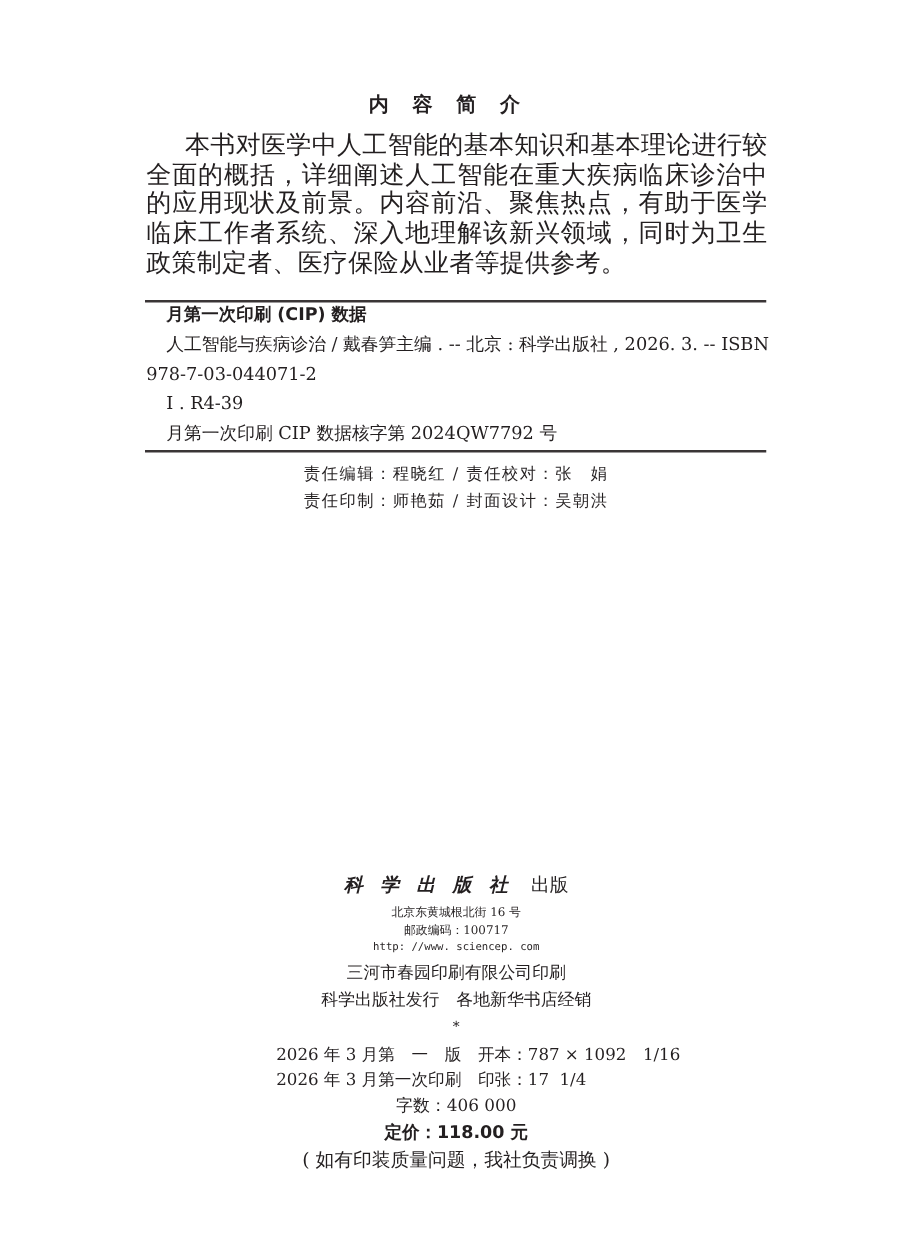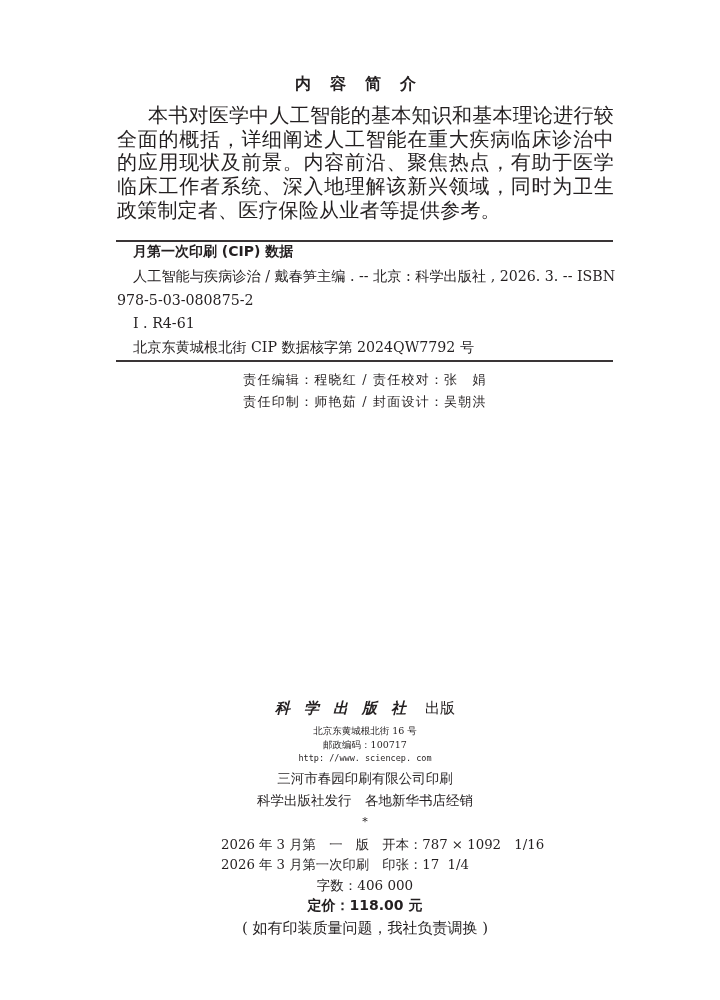--- a/index.html
+++ b/index.html
@@ -31,23 +31,23 @@
 </style>
 </head>
 <body>
 
 <div class="abs title">内容简介</div>
 <div class="abs abstract">本书对医学中人工智能的基本知识和基本理论进行较全面的概括，详细阐述人工智能在重大疾病临床诊治中的应用现状及前景。内容前沿、聚焦热点，有助于医学临床工作者系统、深入地理解该新兴领域，同时为卫生政策制定者、医疗保险从业者等提供参考。</div>
 
 <div class="abs rule" style="top:240px;"></div>
 <div class="abs cip-head">月第一次印刷 (CIP) 数据</div>
 <div class="abs cip-row cip-1">人工智能与疾病诊治 / 戴春笋主编 . -- 北京 : 科学出版社 , 2026. 3. -- ISBN</div>
-<div class="abs cip-row cip-2">978-5-03-080875-2</div>
-<div class="abs cip-row cip-3">Ⅰ . R4-61</div>
-<div class="abs cip-row cip-4">北京东黄城根北街 CIP 数据核字第 2024QW7792 号</div>
+<div class="abs cip-row cip-2">978-7-03-044071-2</div>
+<div class="abs cip-row cip-3">Ⅰ . R4-39</div>
+<div class="abs cip-row cip-4">月第一次印刷 CIP 数据核字第 2024QW7792 号</div>
 <div class="abs rule" style="top:360px;"></div>
 
 <div class="abs credits credits-1">责任编辑：程晓红 / 责任校对：张　娟</div>
 <div class="abs credits credits-2">责任印制：师艳茹 / 封面设计：吴朝洪</div>
 
 <div class="abs pub">
   <span class="logo">科学出版社</span>
   <span>出版</span>
 </div>
 <div class="abs small" style="top:724px;">北京东黄城根北街 16 号</div>

